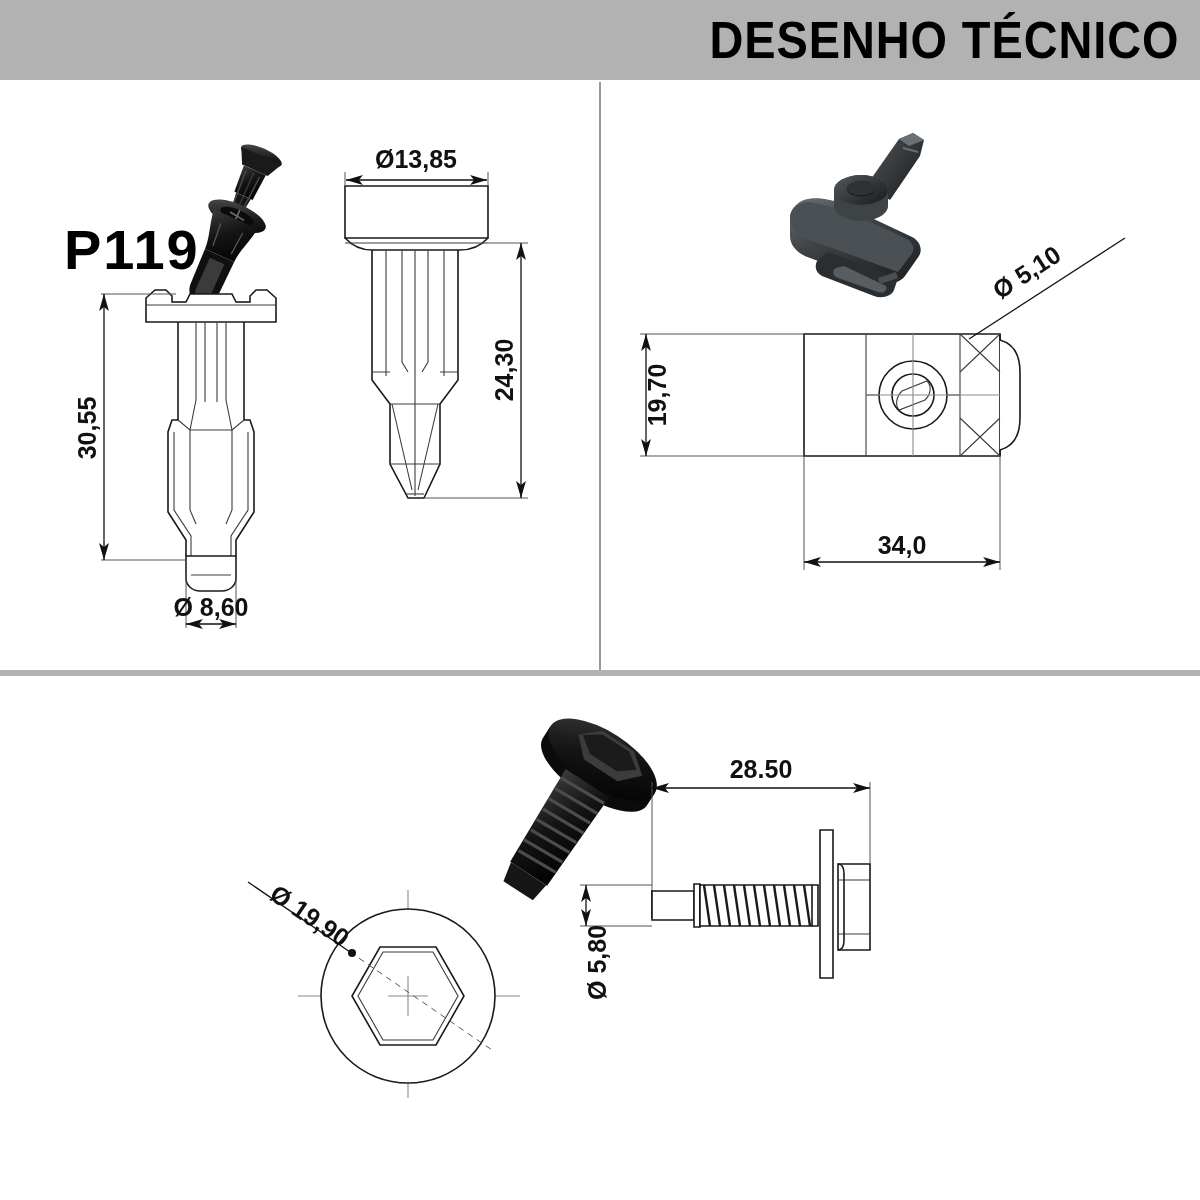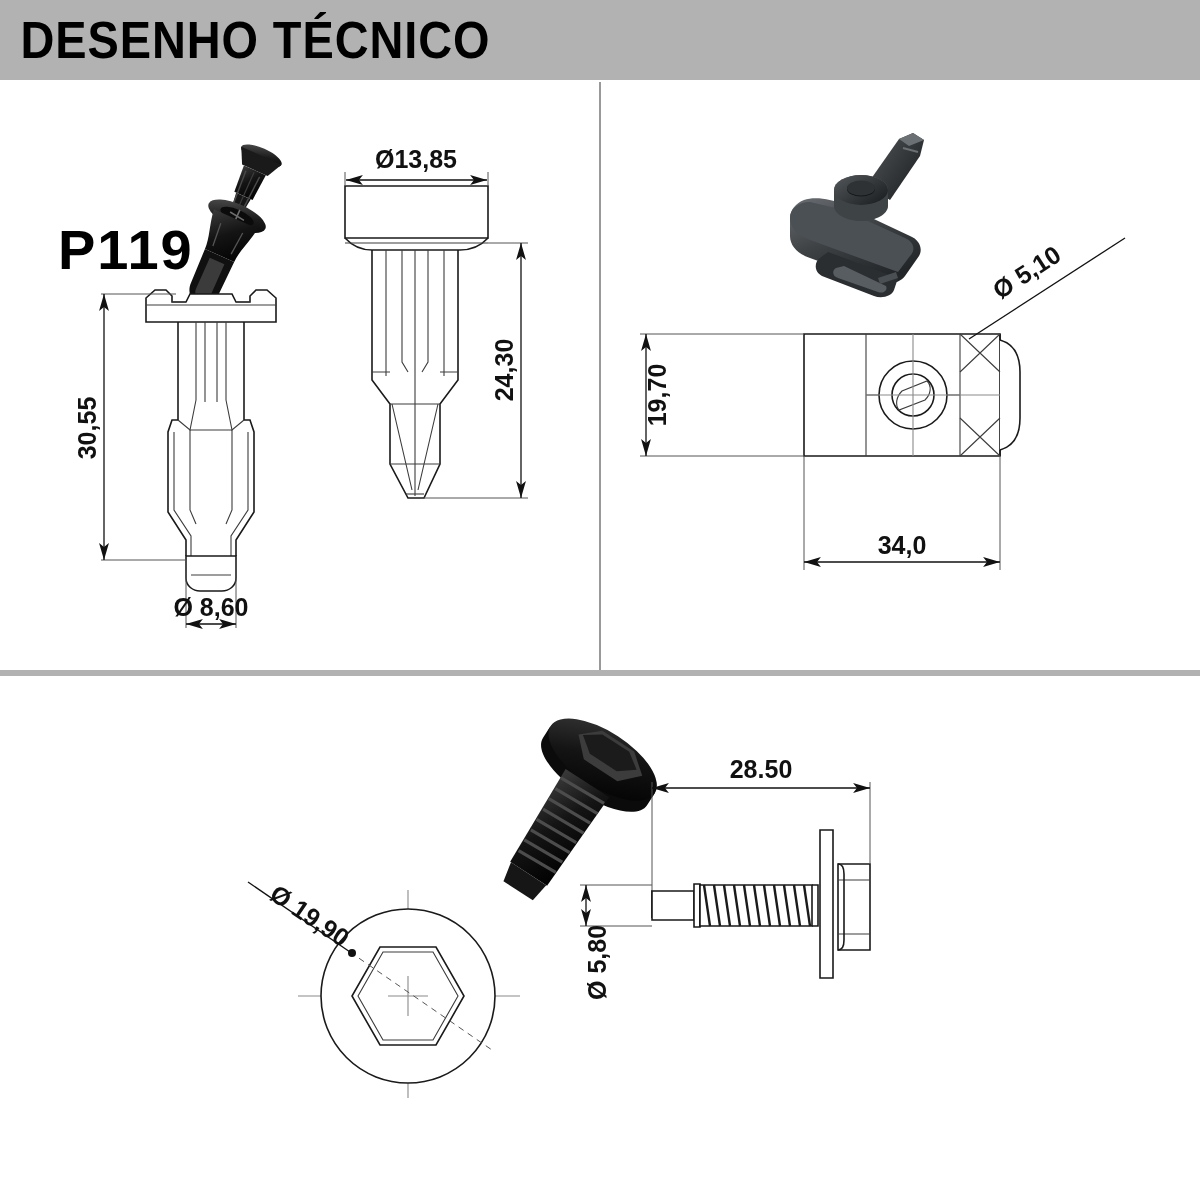--- a/index.html
+++ b/index.html
@@ -25,21 +25,21 @@
   
   .header-band {
     position: absolute;
     left: 0;
     top: 0;
     width: 1200px;
     height: 80px;
     background: #b2b2b2;
     display: flex;
     align-items: center;
-    justify-content: flex-start;
+    justify-content: flex-end;
   }
   .header-title {
     font-family: "Liberation Sans", sans-serif;
     font-weight: bold;
     font-size: 51px;
     letter-spacing: 1px;
     color: #000000;
     transform: scaleX(0.92);
     white-space: nowrap;
     line-height: 1;
@@ -60,21 +60,21 @@
     top: 670px;
     width: 1200px;
     height: 6px;
     background: #b2b2b2;
   }
 
   
   .panel {
     position: absolute;
   }
-  #panel-p119 { left: 6px;   top: 82px;  width: 599px; height: 589px; }
+  #panel-p119 { left: 12px;   top: 82px;  width: 599px; height: 589px; }
   #panel-p163 { left: 601px; top: 82px; width: 599px; height: 589px; }
   #panel-pf46 { left: 0;   top: 676px; width: 1200px; height: 524px; }
 
   
   .part-label {
     position: absolute;
     font-family: "Liberation Sans", sans-serif;
     font-weight: bold;
     color: #000000;
     line-height: 1;

